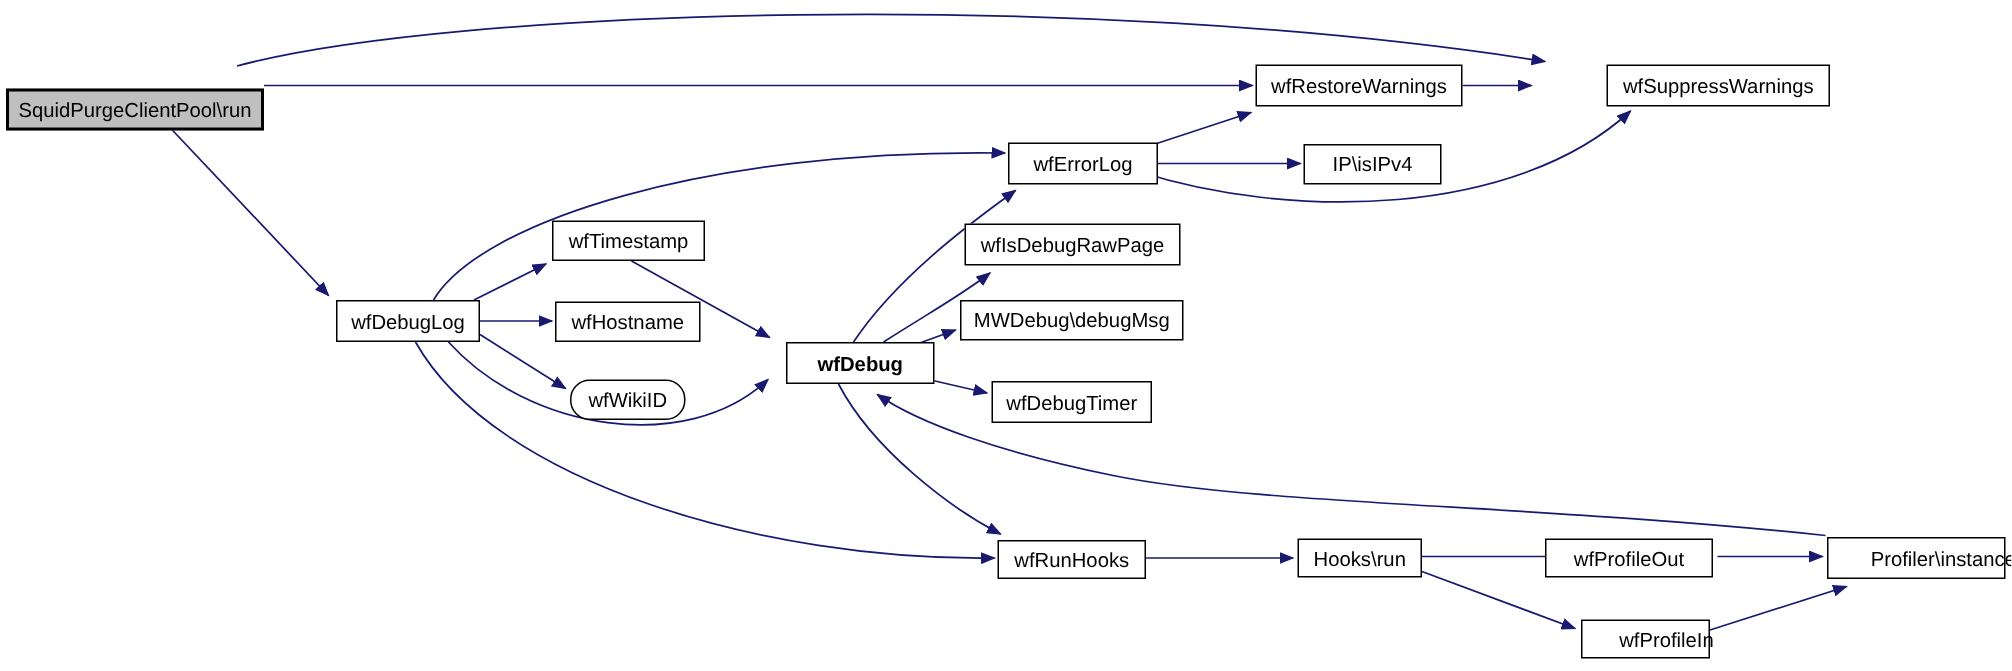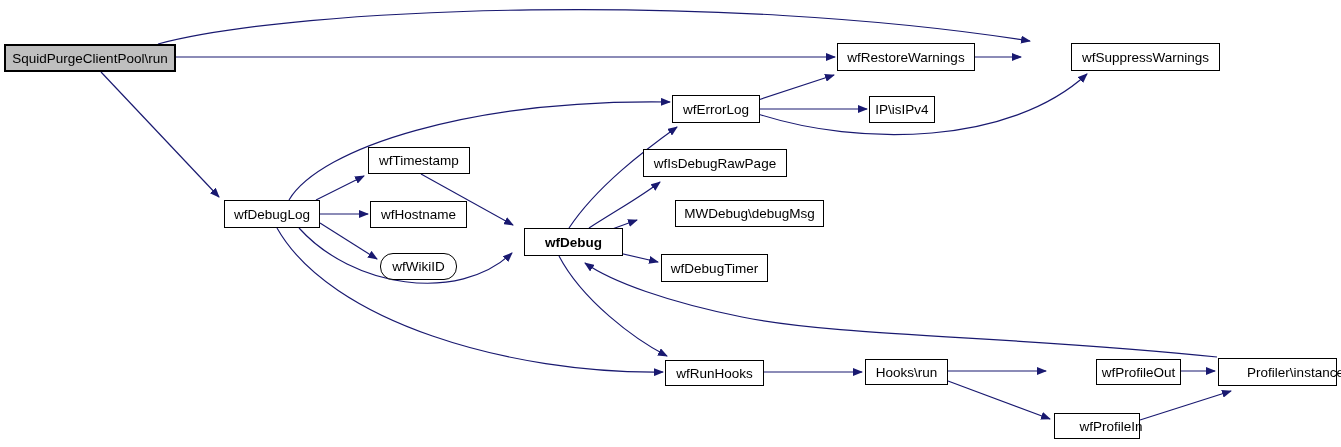--- a/index.html
+++ b/index.html
@@ -28,20 +28,21 @@
     color:#000000;
     display:flex;align-items:center;justify-content:center;
     font-size:13.5px;
     white-space:nowrap;
     cursor:pointer;
   }
   .node.root{
     background:var(--root-fill,#bfbfbf);
     border-width:2px;
     cursor:default;
+    margin-top:15px;
   }
 </style>
 </head>
 <body>
 
 <div class="canvas">
   <svg class="edge-layer" id="edge-layer" width="1341" height="447" viewBox="0 0 1341 447" xmlns="http://www.w3.org/2000/svg">
     <defs>
       <marker id="arrow" viewBox="0 0 10 8" refX="9" refY="4" markerWidth="10" markerHeight="8" markerUnits="userSpaceOnUse" orient="auto">
         <path d="M0,0 L10,4 L0,8 z" class="arrowhead"></path>
@@ -72,29 +73,29 @@
         <path d="M948,371 L1046,371" class="edge" marker-end="url(#arrow)"></path>
         <path d="M948,381 L1050,419" class="edge" marker-end="url(#arrow)"></path>
         <path d="M1145,371 L1215,371" class="edge" marker-end="url(#arrow)"></path>
         <path d="M1140,420 L1231,391" class="edge" marker-end="url(#arrow)"></path>
       </g>
   </svg>
   <div class="nodes-layer" id="nodes-layer">
       <div class="node root" style="left: 4px; top: 44px; width: 172px; height: 28px;">SquidPurgeClientPool\run</div>
       <div class="node" style="left: 837px; top: 43px; width: 138px; height: 28px;">wfRestoreWarnings</div>
       <div class="node" style="left: 1023px; top: 43px; width: 149px; height: 28px; margin-left: 48px;">wfSuppressWarnings</div>
-      <div class="node" style="left: 672px; top: 95px; width: 88px; height: 28px;">wfErrorLog</div>
-      <div class="node" style="left: 869px; top: 96px; width: 66px; height: 27px;">IP\isIPv4</div>
+      <div class="node" style="left: 672px; top: 95px; width: 100px; height: 28px;">wfErrorLog</div>
+      <div class="node" style="left: 869px; top: 96px; width: 92px; height: 27px;">IP\isIPv4</div>
       <div class="node" style="left: 643px; top: 149px; width: 144px; height: 28px;">wfIsDebugRawPage</div>
       <div class="node" style="left: 368px; top: 147px; width: 102px; height: 27px;">wfTimestamp</div>
       <div class="node" style="left: 224px; top: 200px; width: 96px; height: 28px;">wfDebugLog</div>
       <div class="node" style="left: 370px; top: 201px; width: 97px; height: 27px;">wfHostname</div>
       <div class="node" style="left: 380px; top: 253px; width: 77px; height: 27px; border-radius: 13px;">wfWikiID</div>
       <div class="node" style="left: 524px; top: 228px; width: 99px; height: 28px; font-weight: bold;">wfDebug</div>
-      <div class="node" style="left: 640px; top: 200px; width: 149px; height: 27px; margin-left: 35px;">MWDebug\debugMsg</div>
+      <div class="node" style="left: 640px; top: 200px; width: 149px; height: 27px;">MWDebug\debugMsg</div>
       <div class="node" style="left: 661px; top: 254px; width: 107px; height: 28px;">wfDebugTimer</div>
       <div class="node" style="left: 665px; top: 360px; width: 99px; height: 26px;">wfRunHooks</div>
       <div class="node" style="left: 865px; top: 359px; width: 83px; height: 26px;">Hooks\run</div>
-      <div class="node" style="left: 1096px; top: 359px; width: 85px; height: 26px;">wfProfileOut</div>
+      <div class="node" style="left: 1030px; top: 359px; width: 112px; height: 26px;">wfProfileOut</div>
       <div class="node" style="left: 1218px; top: 358px; width: 119px; height: 28px; padding-left: 36px;">Profiler\instance</div>
       <div class="node" style="left: 1054px; top: 413px; width: 86px; height: 26px; padding-left: 28px;">wfProfileIn</div>
     </div>
 </div>
 
 </body></html>

